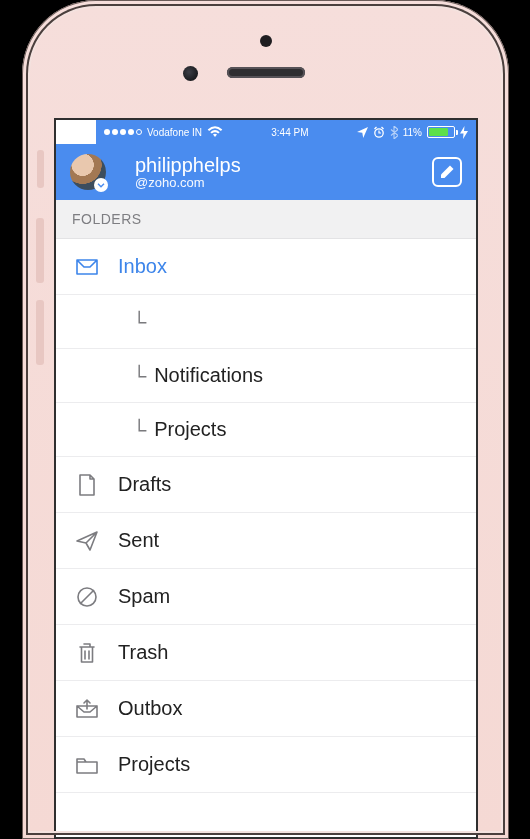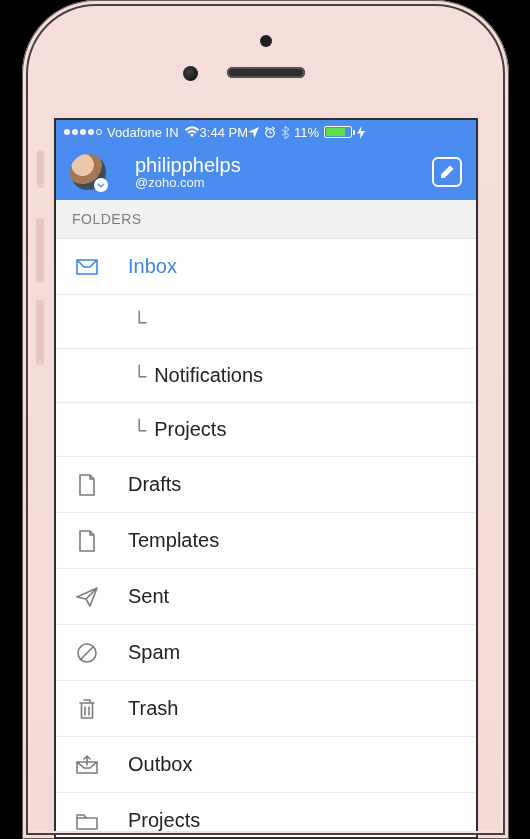--- a/index.html
+++ b/index.html
@@ -57,23 +57,24 @@
     position:absolute; left:32px; top:118px;
     width:424px; height:721px;
     background:#fff;
     border:2px solid #2f2f2f;
     overflow:hidden;
   }
 
   
   .statusbar{
     height:24px; background:#4a8cef;
-    color:#fff; font-size:13px; font-weight:500;
-    display:flex; align-items:center; 
+    color:#fff; font-size:10px; font-weight:500;
+    display:flex; align-items:center; justify-content:space-between;
     padding:0 8px;
+    margin-left:40px;
   }
   .sb-left,.sb-right{display:flex;align-items:center;gap:5px}
   .sb-dots{display:flex;gap:2px}
   .sb-dots span{width:6px;height:6px;border-radius:50%;background:#fff}
   .sb-dots span.hollow{background:transparent;border:1px solid #fff;box-sizing:border-box}
   .sb-center{font-weight:400}
   .battery{
     display:inline-block; width:28px; height:12px;
     border:1px solid #fff; border-radius:2px; position:relative;
   }
@@ -112,21 +113,21 @@
   .section{
     height:39px;background:#f1f1f2;color:#7e7e82;
     font-size:14px;letter-spacing:.5px;
     display:flex;align-items:center;padding:0 16px;
     border-bottom:1px solid #e3e3e5;
   }
 
   
   .list{background:#fff}
   .row{
-    display:flex;align-items:center;gap:28px;
+    display:flex;align-items:center;gap:18px;
     padding:0 18px;
     height:56px;
     border-bottom:1px solid #ececee;
     font-size:20px;color:#222;
   }
   .row.active{color:#3d85ea}
   .row .icon{width:26px;display:flex;justify-content:center;color:#7c7c80}
   .row.active .icon{color:#3d85ea}
   .subrow{
     display:flex;align-items:center;
@@ -232,28 +233,20 @@
         <div class="row">
           <span class="icon">
             <svg width="22" height="24" viewBox="0 0 22 24">
               <path stroke="currentColor" stroke-width="1.6" fill="none" stroke-linejoin="round" stroke-linecap="round" d="M4 2 H14 L18 6 V22 H4 Z M14 2 V6 H18"></path>
             </svg>
           </span>
           <span>Drafts</span>
         </div>
         <div class="row">
           <span class="icon">
-            <svg width="22" height="24" viewBox="0 0 22 24">
-              <path stroke="currentColor" stroke-width="1.6" fill="none" stroke-linejoin="round" stroke-linecap="round" d="M4 2 H14 L18 6 V22 H4 Z M14 2 V6 H18"></path>
-            </svg>
-          </span>
-          <span>Templates</span>
-        </div>
-        <div class="row">
-          <span class="icon">
             <svg width="24" height="22" viewBox="0 0 24 22">
               <path stroke="currentColor" stroke-width="1.6" fill="none" stroke-linejoin="round" stroke-linecap="round" d="M2 11 L22 2 L15 20 L11 13 Z M11 13 L22 2"></path>
             </svg>
           </span>
           <span>Sent</span>
         </div>
         <div class="row">
           <span class="icon">
             <svg width="22" height="22" viewBox="0 0 22 22">
               <circle cx="11" cy="11" r="9" stroke="currentColor" stroke-width="1.6" fill="none" stroke-linejoin="round" stroke-linecap="round"></circle>

